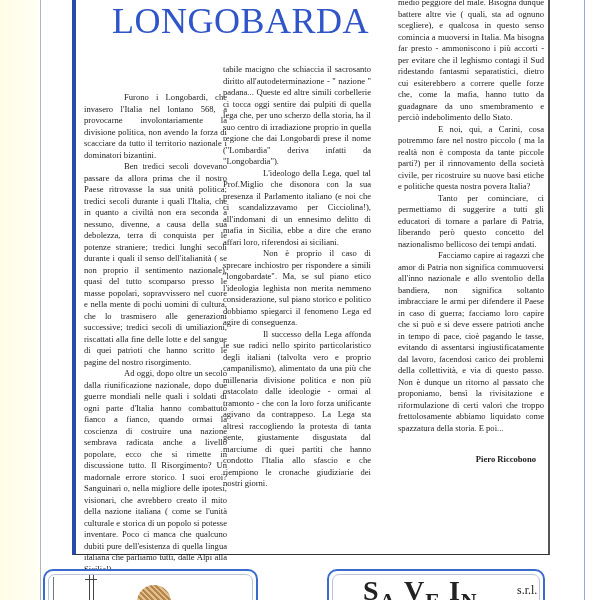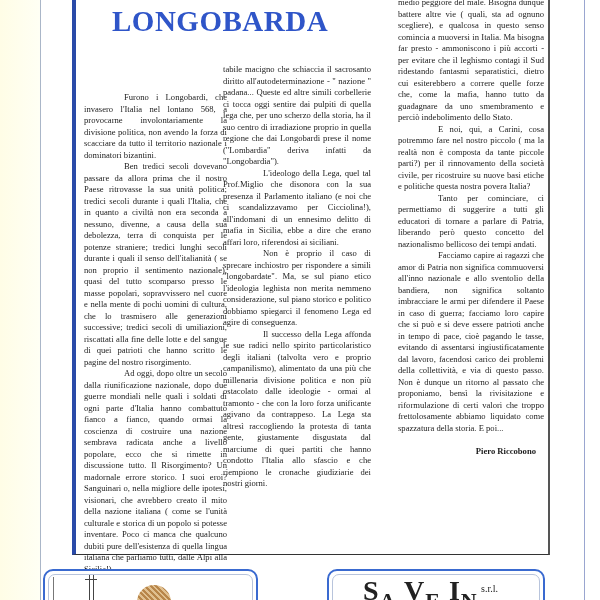--- a/index.html
+++ b/index.html
@@ -22,35 +22,35 @@
       background: #9aa6d0;
     }
     .article-box {
       position: absolute; left: 72px; top: -4px; width: 478px; height: 559px;
       border: 1px solid #333; border-left: 4px solid #2a4aa8;
       border-right: 2px solid #555; box-sizing: border-box;
       background: #fff;
     }
     .title {
       position: absolute; left: 112px; top: 4px; width: 220px;
-      font-family: "Liberation Serif", serif; font-weight: bold;
-      font-size: 29px; color: #2f55c8; letter-spacing: 0.5px;
+      font-family: "Liberation Serif", serif; font-weight: normal;
+      font-size: 36px; color: #2f55c8; letter-spacing: 0.5px;
       line-height: 34px;
     }
     .col {
       position: absolute; font-size: 8.6px; line-height: 11.5px;
       text-align: justify; color: #1c1c1c;
     }
     .col p { margin: 0; text-indent: 40px; }
     .col p.noindent { text-indent: 0; }
     .col1 { left: 84px; top: 64px; width: 143px; margin-top: 28px; }
     .col2 { left: 223px; top: 64px; width: 148px; }
     .col3 { left: 398px; top: -3px; width: 146px; }
     .signature {
-      text-align: right; font-weight: bold; margin-top: 12px; padding-right: 8px;
+      text-align: right; font-weight: bold; margin-top: 20px; padding-right: 8px;
     }
     .ad-box {
       position: absolute; top: 569px; height: 40px; box-sizing: border-box;
       border: 2px solid #3a6ad0; border-radius: 10px; background: #fff;
     }
     .ad-inner {
       position: absolute; left: 3px; top: 3px; right: 3px; bottom: -4px;
       border: 1px solid #b8c4dc; border-radius: 7px;
     }
     .ad-left { left: 43px; width: 215px; }
@@ -68,21 +68,21 @@
     .ad-left .globe {
       position: absolute; left: 92px; top: 14px; width: 34px; height: 34px; border-radius: 50%;
       background: repeating-linear-gradient(45deg, #b8864a 0 2px, #e0c090 2px 4px);
     }
     .brand {
       position: absolute; left: 34px; top: 4px; font-family: "Liberation Serif", serif;
       font-weight: bold; font-size: 28px; color: #222; letter-spacing: 1px; white-space: nowrap;
     }
     .brand .lo { font-size: 22px; position: relative; top: 8px; }
     .brand-suffix {
-      position: absolute; left: 152px; top: 12px; font-size: 10px; color: #222;
+      position: absolute; left: 188px; top: 12px; font-size: 12px; color: #222;
     }
   </style>
 </head>
 <body>
 
 <div class="left-tint"></div>
 <div class="page-edge-left"></div>
 <div class="page-edge-right"></div>
 
 <div class="article-box"></div>

